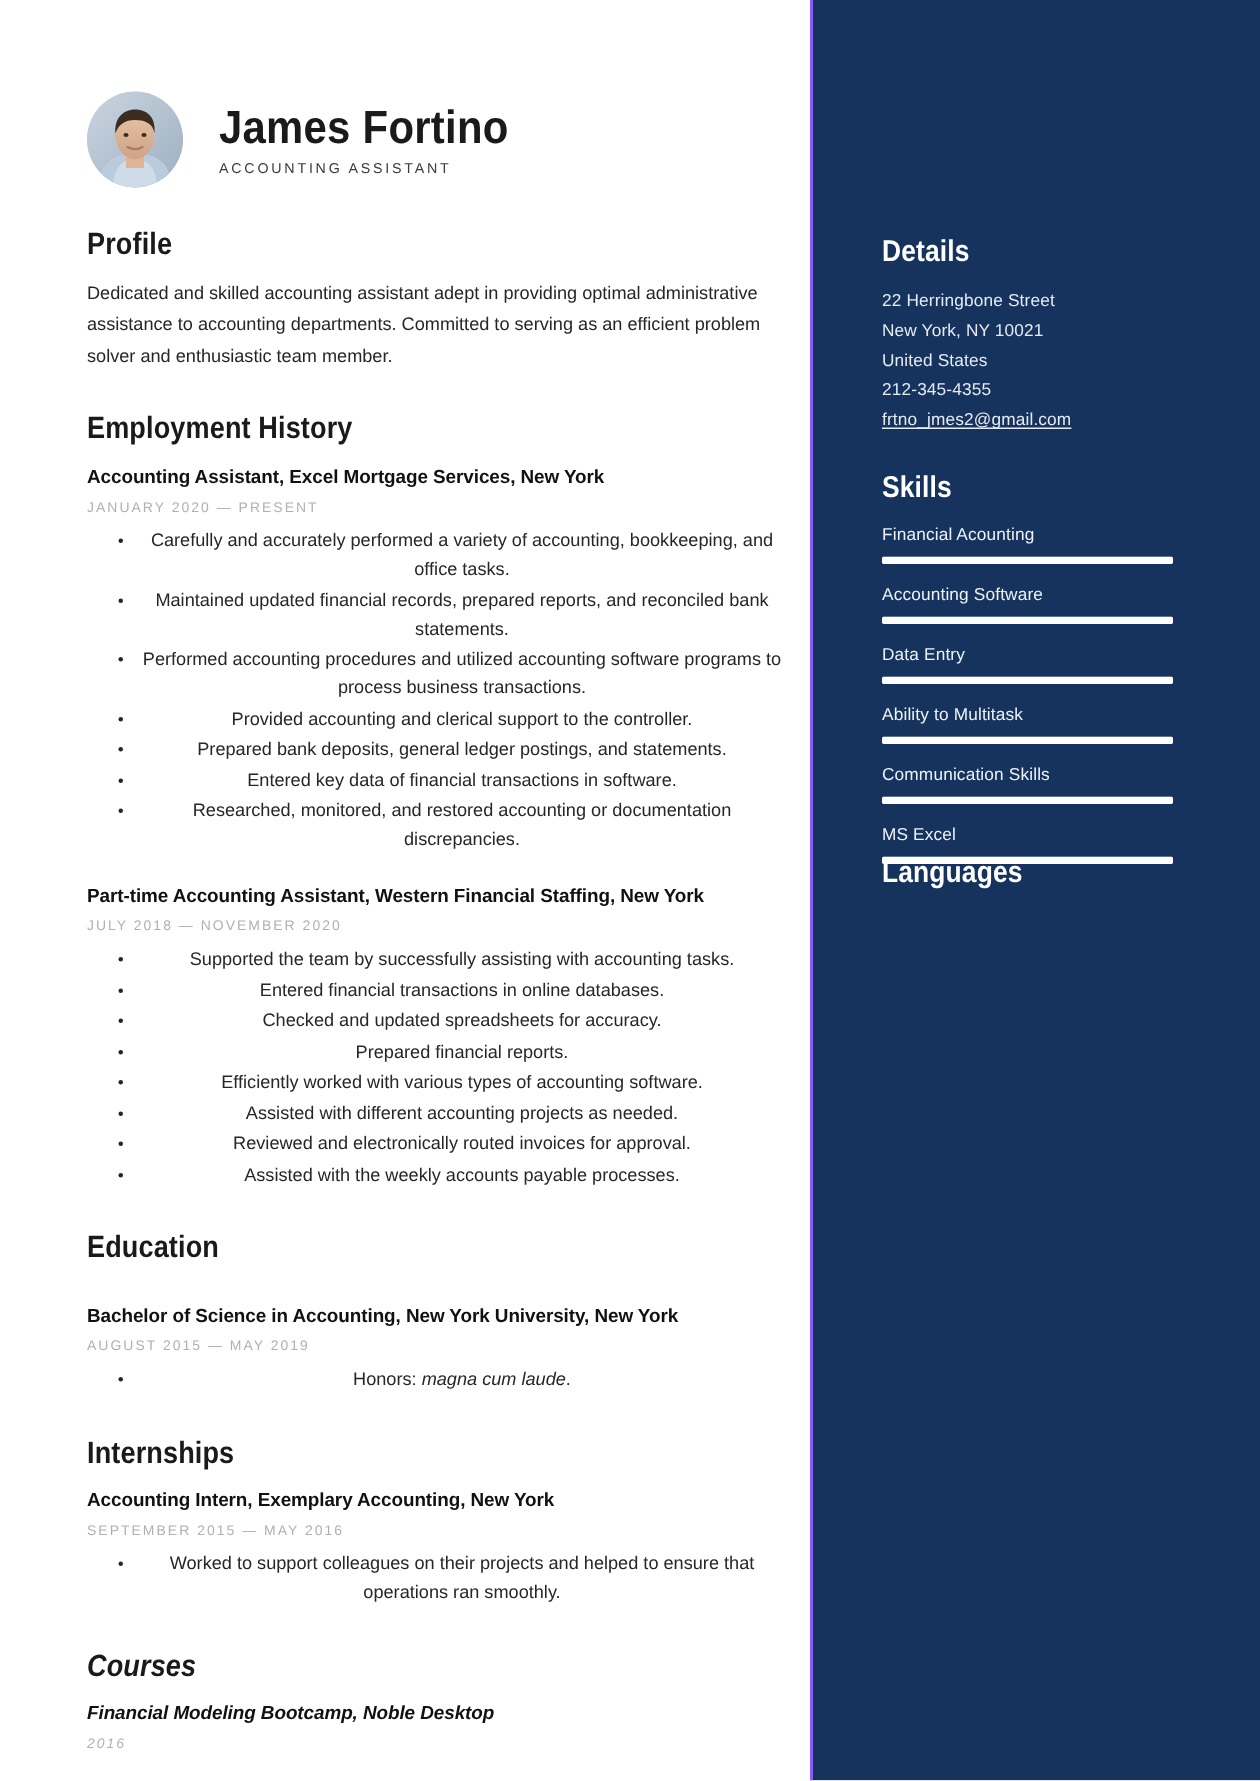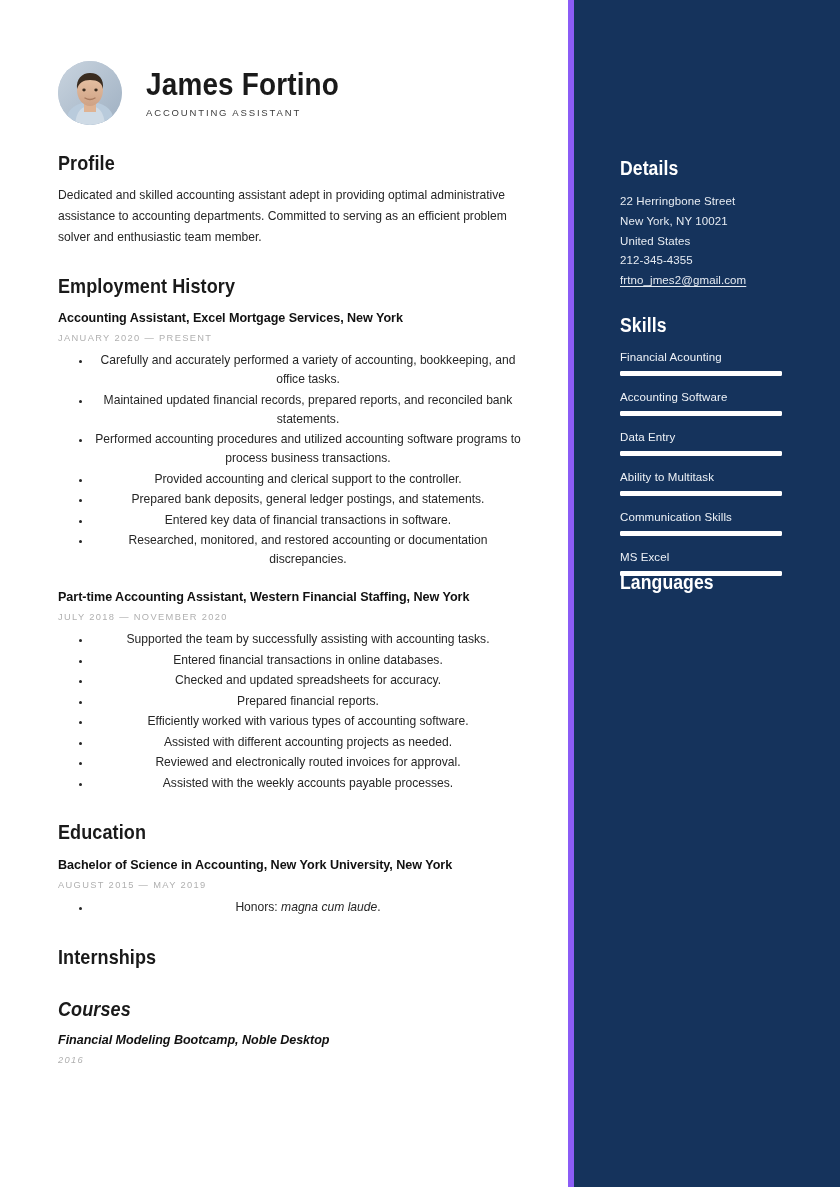--- a/index.html
+++ b/index.html
@@ -17,24 +17,24 @@
     height: 1187px;
     background: #ffffff;
     overflow: hidden;
   }
 
   
   .sidebar {
     position: absolute;
     top: 0;
     right: 0;
-    width: 272px;
+    width: 300px;
     height: 1187px;
     background: #15335c;
-    border-left: 6px solid #8b5cf6;
+    border-left: 2px solid #8b5cf6;
     box-sizing: border-box;
     padding: 0 58px 0 46px;
   }
   .side-heading {
     font-family: "Liberation Sans Narrow", "Liberation Sans", sans-serif;
     font-stretch: condensed;
     font-weight: bold;
     color: #ffffff;
     font-size: 20px;
     letter-spacing: 0.1px;
@@ -263,31 +263,38 @@
             <li>Efficiently worked with various types of accounting software.</li>
             <li>Assisted with different accounting projects as needed.</li>
             <li>Reviewed and electronically routed invoices for approval.</li>
             <li>Assisted with the weekly accounts payable processes.</li>
           </ul>
       </div>
     </div>
 
     <div class="section" style="margin-top:27px;">
       <div class="sec-heading">Education</div>
-      <div style="margin-top:12px;">
+      <div style="margin-top:24px;">
         <div class="entry-title">Bachelor of Science in Accounting, New York University, New York</div>
         <div class="entry-date">AUGUST 2015 — MAY 2019</div>
         <ul class="bullets">
             <li>Honors: <em>magna cum laude</em>.</li>
           </ul>
       </div>
     </div>
 
     <div class="section" style="margin-top:28px;">
       <div class="sec-heading">Internships</div>
+      <div style="margin-top:10px;">
+        <div class="entry-title">Accounting Intern, Exemplary Accounting, New York</div>
+        <div class="entry-date">SEPTEMBER 2015 — MAY 2016</div>
+        <ul class="bullets">
+            <li>Worked to support colleagues on their projects and helped to ensure that operations ran smoothly.</li>
+          </ul>
+      </div>
     </div>
 
     <div class="section" style="margin-top:28px;font-style:italic;">
       <div class="sec-heading">Courses</div>
       <div style="margin-top:10px;">
         <div class="entry-title">Financial Modeling Bootcamp, Noble Desktop</div>
         <div class="entry-date">2016</div>
       </div>
     </div>
 

